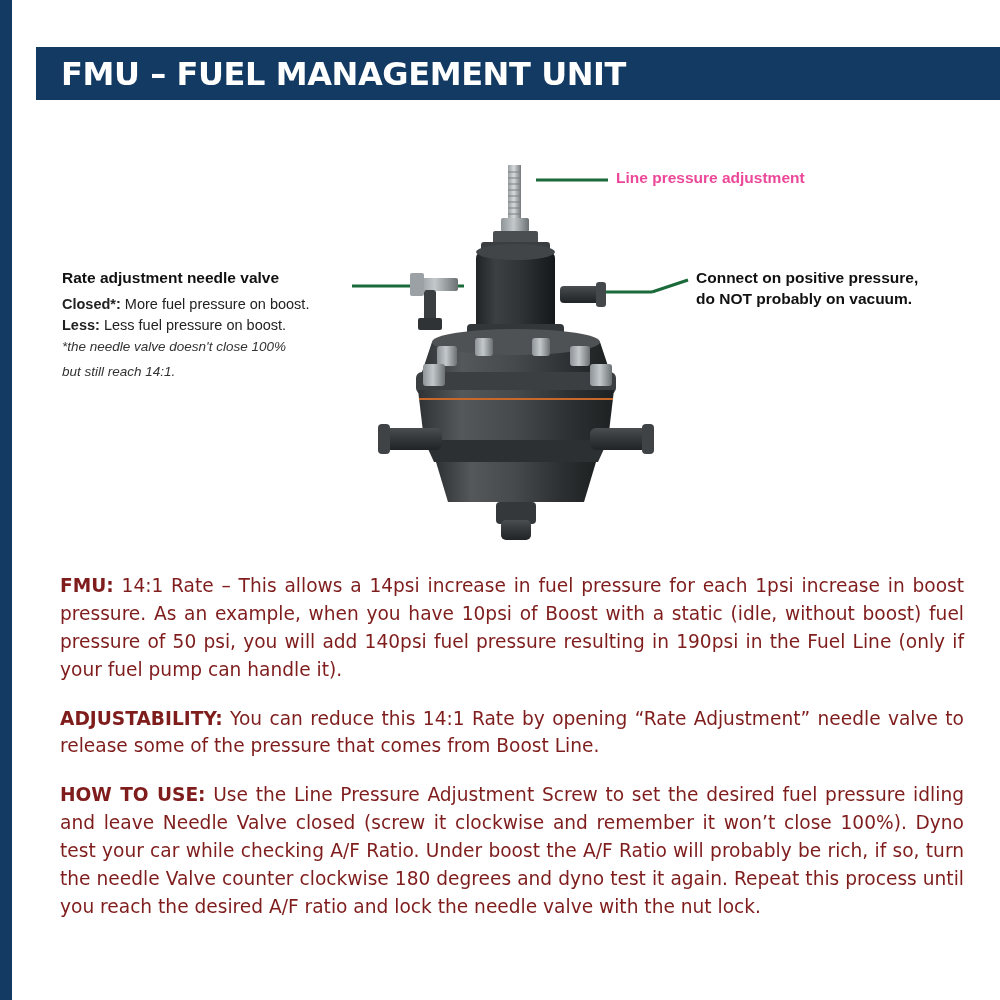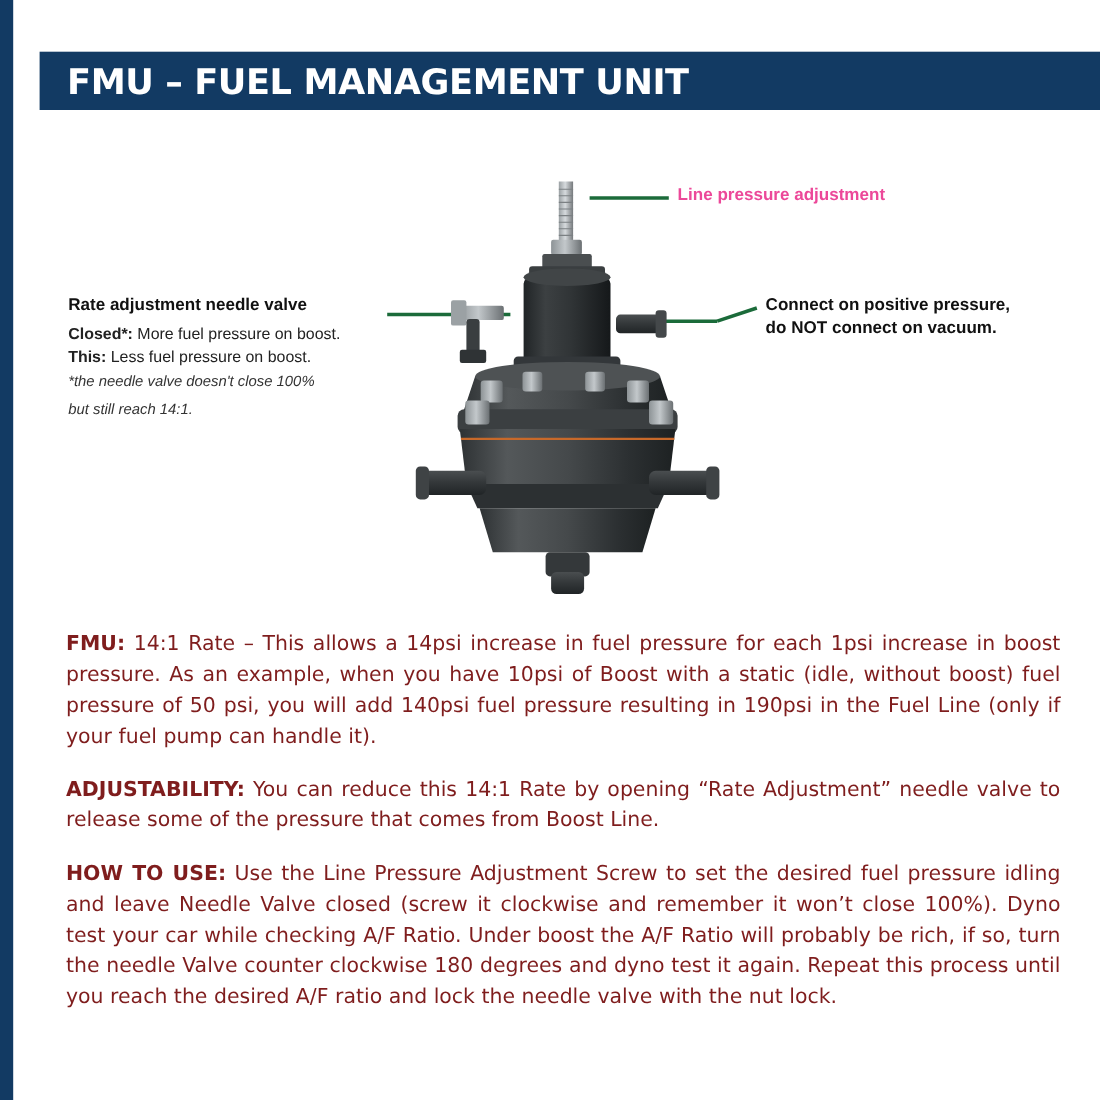--- a/index.html
+++ b/index.html
@@ -241,31 +241,31 @@
       <g>
         <rect x="484" y="392" width="40" height="22" rx="4" fill="#34383a"></rect>
         <rect x="489" y="410" width="30" height="20" rx="5" fill="url(#portGrad)"></rect>
       </g>
     </svg>
 
     <div class="callout cal-line-pressure">Line pressure adjustment</div>
 
     <div class="callout cal-connect">
       <span>Connect on positive pressure,</span><br>
-      <span>do NOT connect on vacuum.</span>
+      <span>do NOT probably on vacuum.</span>
     </div>
 
     <div class="callout cal-rate-title">Rate adjustment needle valve</div>
 
     <div class="callout cal-rate-body">
       <div>
         <b>Closed*:</b><span> More fuel pressure on boost.</span>
       </div>
       <div>
-        <b>This:</b><span> Less fuel pressure on boost.</span>
+        <b>Less:</b><span> Less fuel pressure on boost.</span>
       </div>
       <span class="note">*the needle valve doesn't close 100%</span>
       <span class="note" style="margin-top:6px">but still reach 14:1.</span>
     </div>
   </div>
 
   <div class="body-copy">
     <div class="para">
       <b>FMU:</b><span> 14:1 Rate – This allows a 14psi increase in fuel pressure for each 1psi increase in boost pressure. As an example, when you have 10psi of Boost with a static (idle, without boost) fuel pressure of 50 psi, you will add 140psi fuel pressure resulting in 190psi in the Fuel Line (only if your fuel pump can handle it).</span>
     </div>

